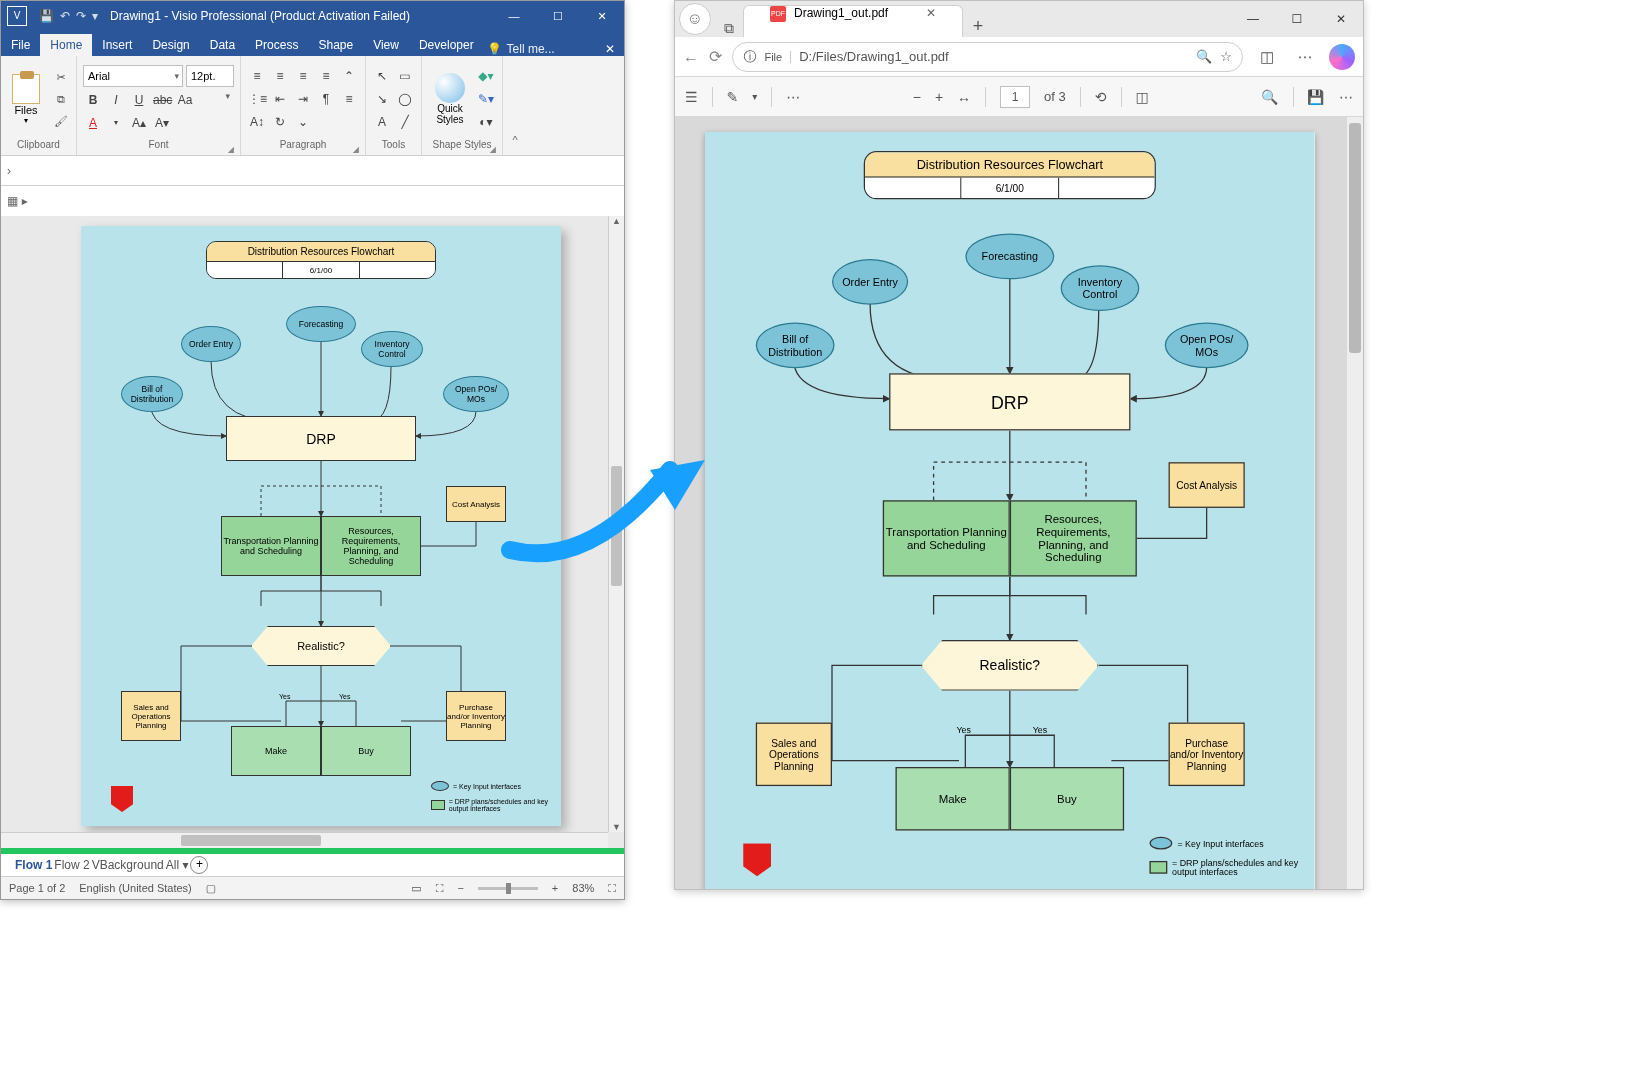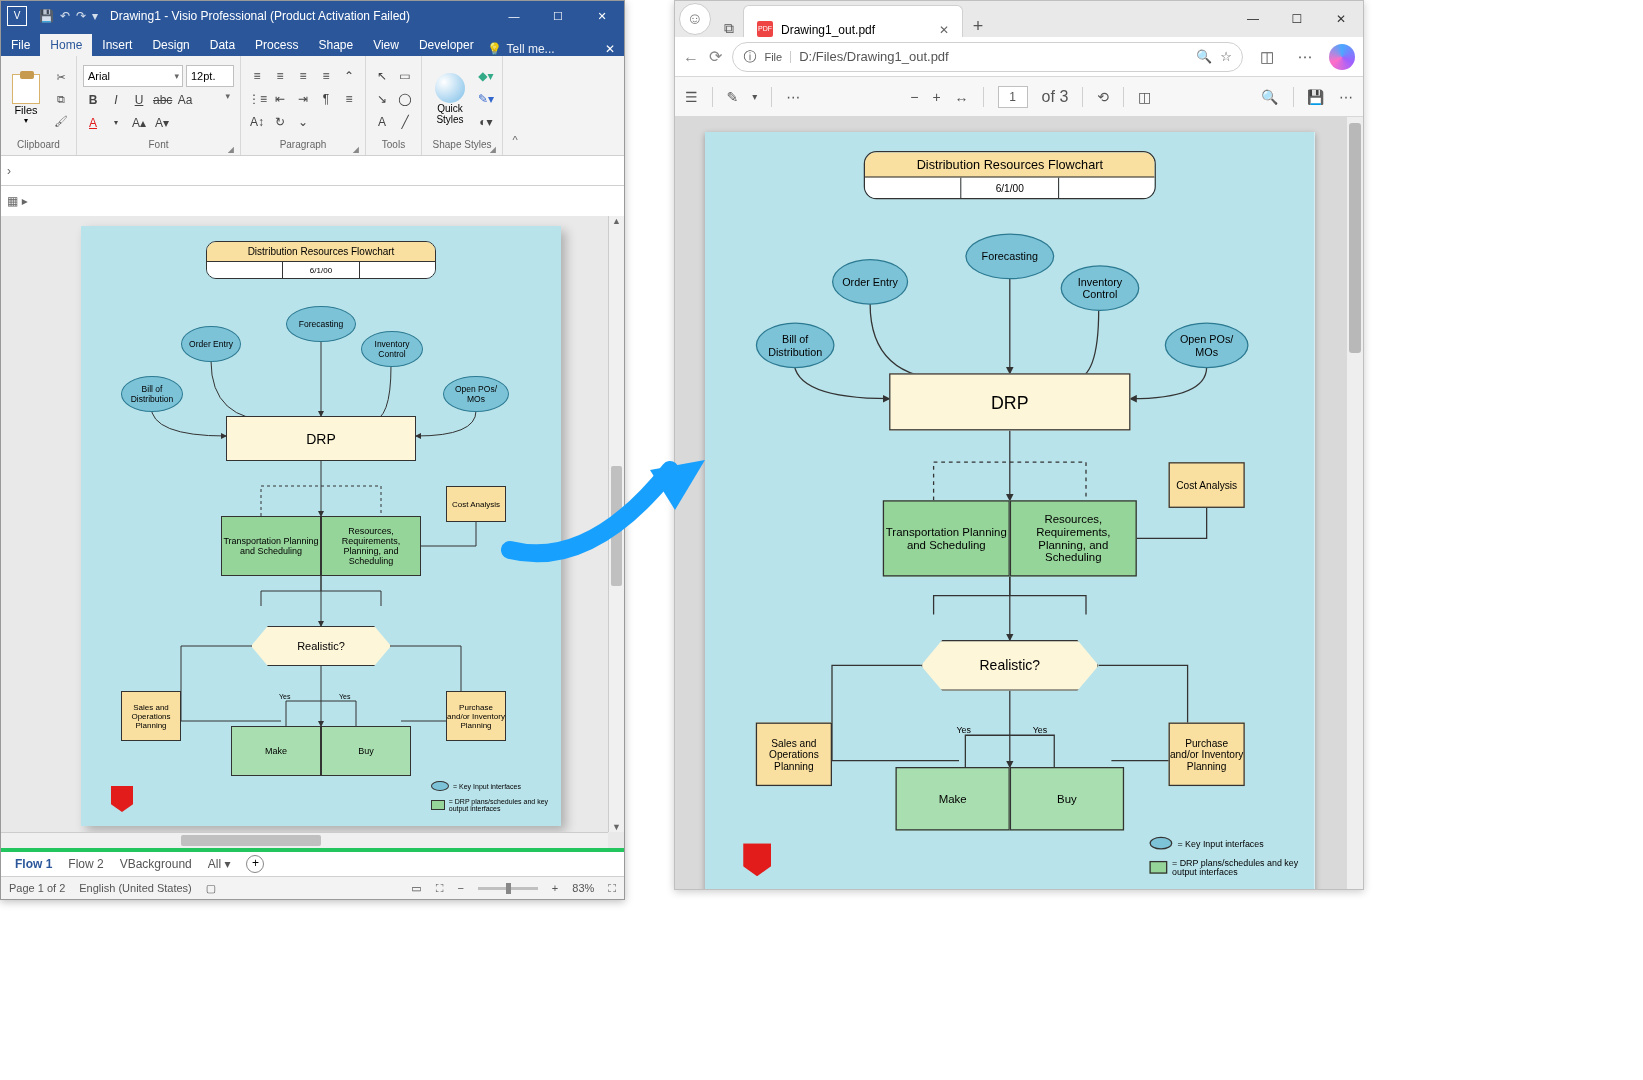--- a/index.html
+++ b/index.html
@@ -62,35 +62,35 @@
 .gbox{background:#96d59a}
 .gbox2{background:#a9dfb0}
 .ybox{background:#f9dfa0;width:60px;font-size:8px}
 .hex{position:absolute;width:140px;height:40px;background:#fdf6d9;border:1px solid #333;display:flex;align-items:center;justify-content:center;font-size:11px;clip-path:polygon(12% 0,88% 0,100% 50%,88% 100%,12% 100%,0 50%)}
 .redmark{position:absolute;width:22px;height:26px;background:#e21b1b;clip-path:polygon(0 0,100% 0,100% 70%,50% 100%,0 70%)}
 .legend{position:absolute;font-size:7px;display:flex;align-items:center;gap:4px}
 .legend .le{width:18px;height:10px;border:1px solid #333;border-radius:50%;background:#7cc3d8}
 .legend .lb{width:18px;height:10px;border:1px solid #333;background:#96d59a}
 .flowlines{position:absolute;inset:0;pointer-events:none}
 
-.pagetabs{height:28px;background:#fff;border-top:4px solid #22c55e;display:flex;align-items:center;font-size:12px;gap:16px;padding:0 14px}
+.pagetabs{height:28px;background:#fff;border-top:6px solid #22c55e;display:flex;align-items:center;font-size:12px;gap:2px;padding:0 14px}
 .pagetabs .pt{color:#555}
 .pagetabs .pt.active{color:#2b579a;font-weight:bold}
 .pagetabs .addpg{width:18px;height:18px;border:1px solid #888;border-radius:50%;text-align:center;line-height:15px;font-size:12px}
 
 .statusbar{height:23px;background:#f3f3f3;border-top:1px solid #d0d0d0;font-size:11px;display:flex;align-items:center;padding:0 8px;gap:14px;color:#555}
 .statusbar .sp{flex:1}
 .statusbar .zslider{width:60px;height:3px;background:#c0c0c0;position:relative}
 .statusbar .zslider:before{content:"";position:absolute;left:28px;top:-4px;width:5px;height:11px;background:#888}
 
 .edge-win{position:absolute;left:674px;top:0;width:690px;height:890px;background:#fff;border:1px solid #bfbfbf;box-shadow:0 2px 8px rgba(0,0,0,.2);display:flex;flex-direction:column}
 .edge-tabs{height:36px;background:#e9e9e9;display:flex;align-items:flex-end}
 .edge-tabs .profile{width:32px;height:32px;margin:2px 4px;border-radius:50%;background:#fff;border:1px solid #ccc;text-align:center;line-height:30px;color:#777}
 .edge-tabs .collections{width:28px;text-align:center;color:#555;font-size:14px}
-.edge-tabs .tab{height:32px;background:#fff;border-radius:6px 6px 0 0;display:flex;align-items:flex-end;padding:0 13px;gap:8px;font-size:12px;min-width:220px;border:1px solid #d0d0d0;border-bottom:0}
+.edge-tabs .tab{height:32px;background:#fff;border-radius:6px 6px 0 0;display:flex;align-items:flex-start;padding:0 26px;gap:8px;font-size:12px;min-width:220px;border:1px solid #d0d0d0;border-bottom:0}
 .edge-tabs .tab .pdfico{width:16px;height:16px;background:#e44;border-radius:2px;color:#fff;font-size:7px;text-align:center;line-height:16px}
 .edge-tabs .tab .cx{margin-left:auto;color:#666}
 .edge-tabs .newtab{width:30px;text-align:center;color:#555;font-size:18px}
 .edge-tabs .winbtns{margin-left:auto;display:flex}
 .edge-tabs .winbtns div{width:44px;height:36px;text-align:center;line-height:36px;color:#333;font-size:12px}
 .edge-addr{height:40px;background:#fff;border-bottom:1px solid #d8d8d8;display:flex;align-items:center;padding:0 8px;gap:10px;font-size:13px}
 .edge-addr .nav{color:#888;font-size:16px}
 .edge-addr .omni{flex:1;height:30px;border:1px solid #d0d0d0;border-radius:15px;display:flex;align-items:center;padding:0 10px;gap:8px;color:#555}
 .edge-addr .omni .file{font-size:11px;border-right:1px solid #ccc;padding-right:8px}
 .edge-addr .ic{width:28px;text-align:center;color:#555;font-size:15px}
@@ -390,21 +390,21 @@
     <span>✎</span>
     <span style="font-size:10px">▾</span>
     <div class="sep"></div>
     <span>⋯</span>
     <div class="sp"></div>
     <span>−</span>
     <span>+</span>
     <span>↔</span>
     <div class="sep"></div>
     <div class="pgin">1</div>
-    <span style="font-size:16px">of 3</span>
+    <span style="font-size:13px">of 3</span>
     <div class="sep"></div>
     <span>⟲</span>
     <div class="sep"></div>
     <span>◫</span>
     <div class="sp"></div>
     <span>🔍</span>
     <div class="sep"></div>
     <span>💾</span>
     <span>⋯</span>
   </div>

